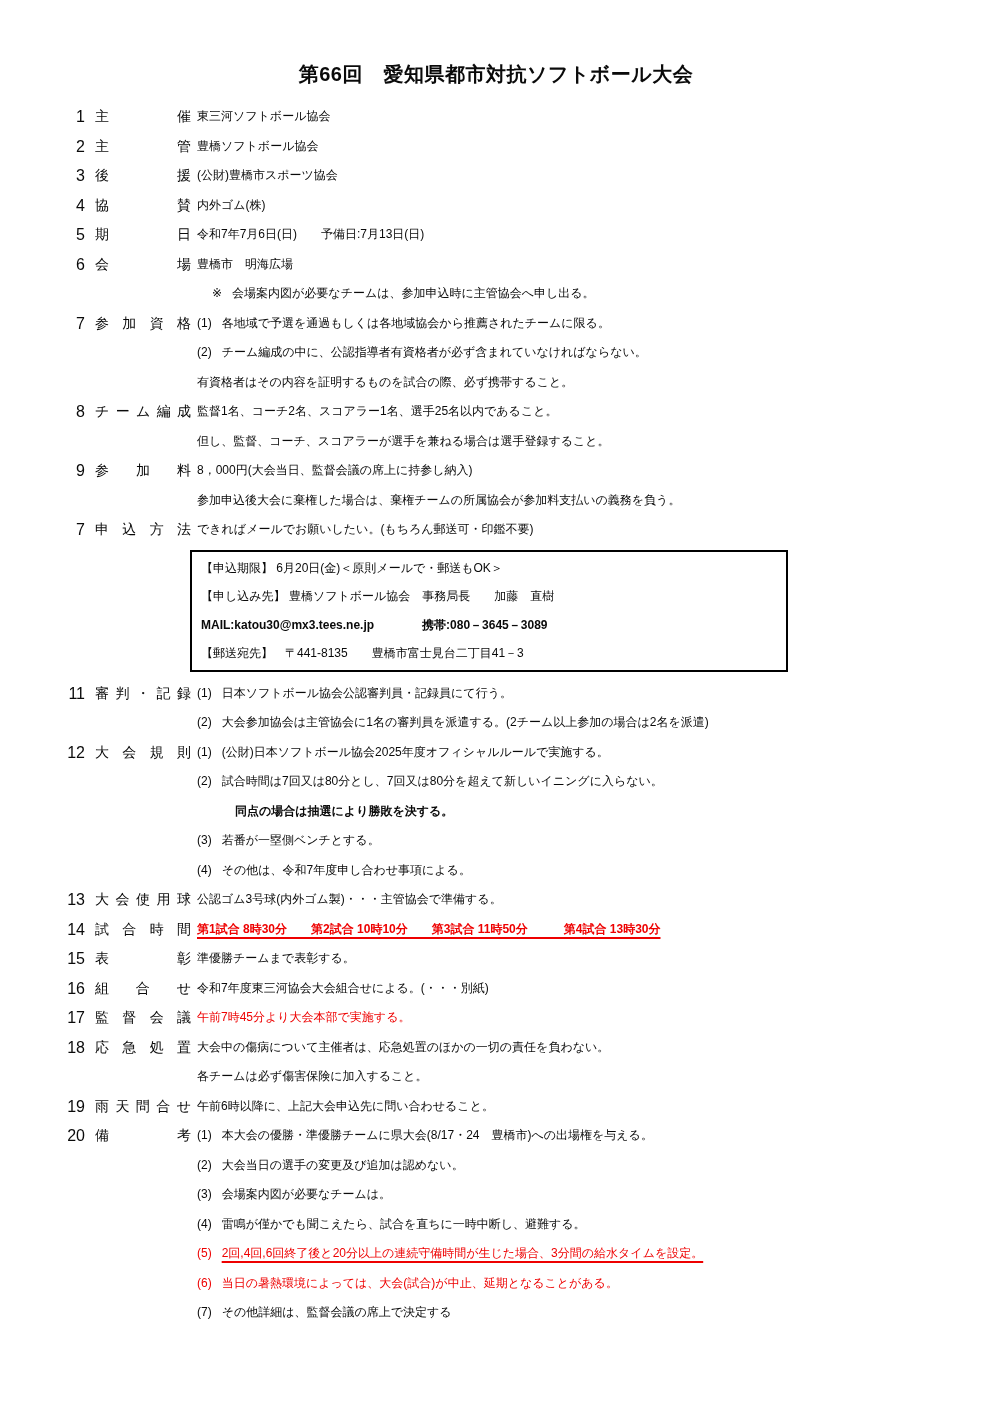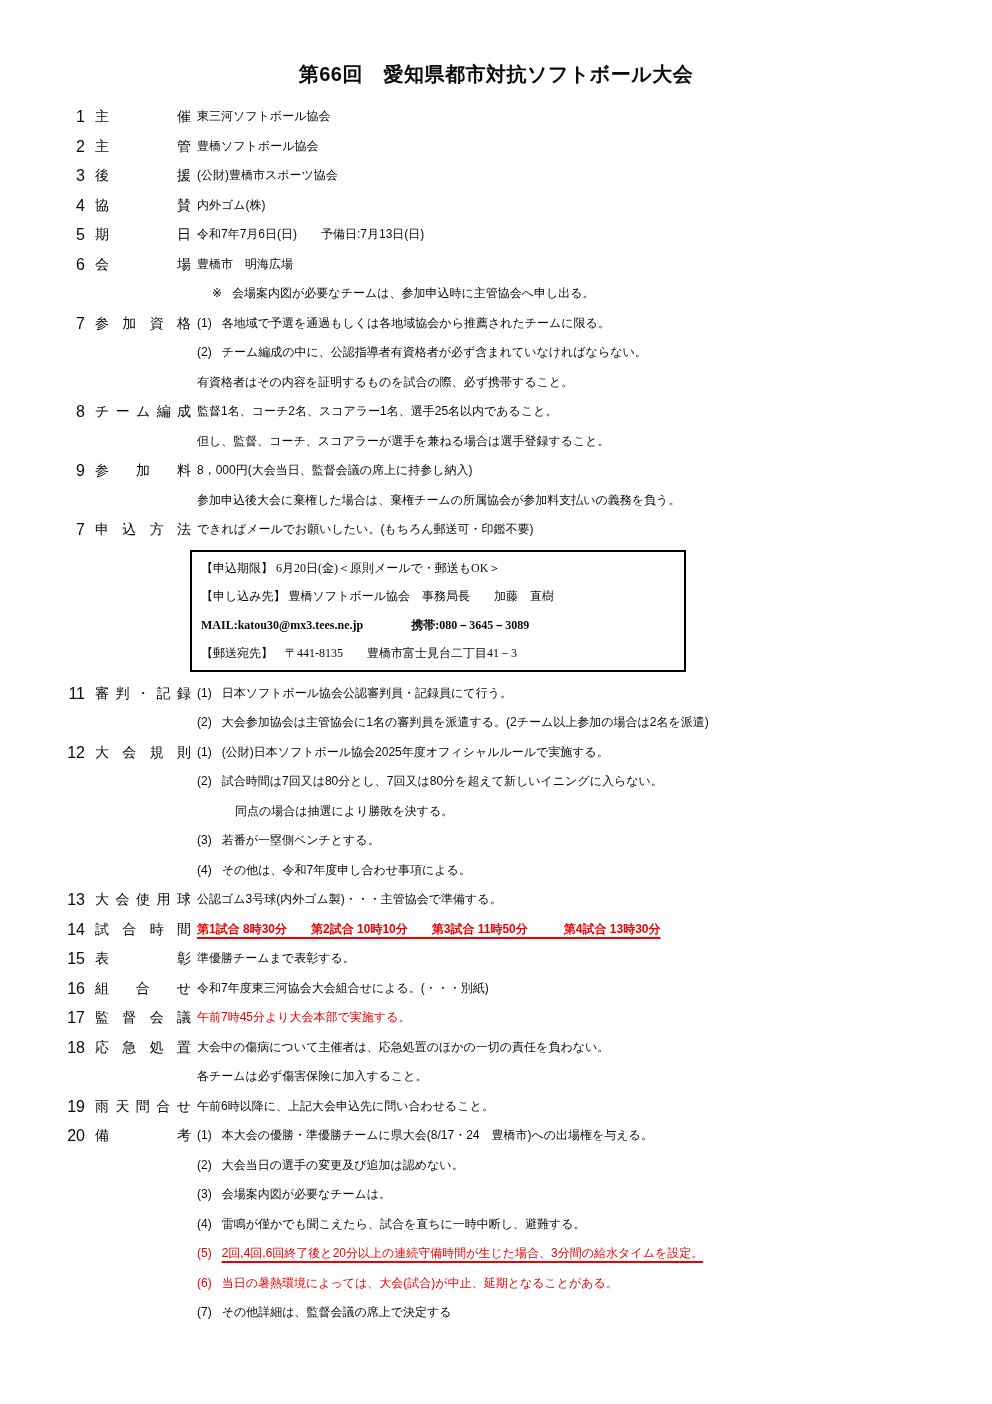--- a/index.html
+++ b/index.html
@@ -19,32 +19,32 @@
   }
   .label{
     flex:none;width:96px;margin-left:10px;
     font-size:14px;line-height:29.5px;
     text-align:justify;text-align-last:justify;
   }
   .content{flex:1;min-width:0;margin-left:6px;}
   .line{font-size:12px;line-height:29.5px;white-space:nowrap;}
   .line .marker{display:inline-block;margin-right:10px;}
   .ind1{padding-left:15px;}
-  .ind2{padding-left:38px;}
+  .ind2{padding-left:38px;font-weight:bold;}
   .red{color:var(--red,#ee0000);}
   .bold{font-weight:bold;}
   .underline .txt{
     text-decoration:underline;
     text-decoration-thickness:1.5px;
     text-underline-offset:4px;
   }
   .appbox{
-    box-sizing:border-box;width:496px;
+    box-sizing:border-box;width:598px;
     border:2px solid var(--box-border,#000);
-    margin:5px 0 7px -7px;padding:2px 9px;font-family:Liberation Serif, serif;
+    margin:5px 0 7px -7px;padding:2px 9px;
   }
   .appbox .line{line-height:28.5px;}
 </style>
 </head>
 <body style="color: rgb(10, 10, 10); background: rgb(255, 255, 255);">
 
 <div class="page">
   <header class="title-block">
     <div class="t-line">第66回　愛知県都市対抗ソフトボール大会</div>
   </header>

